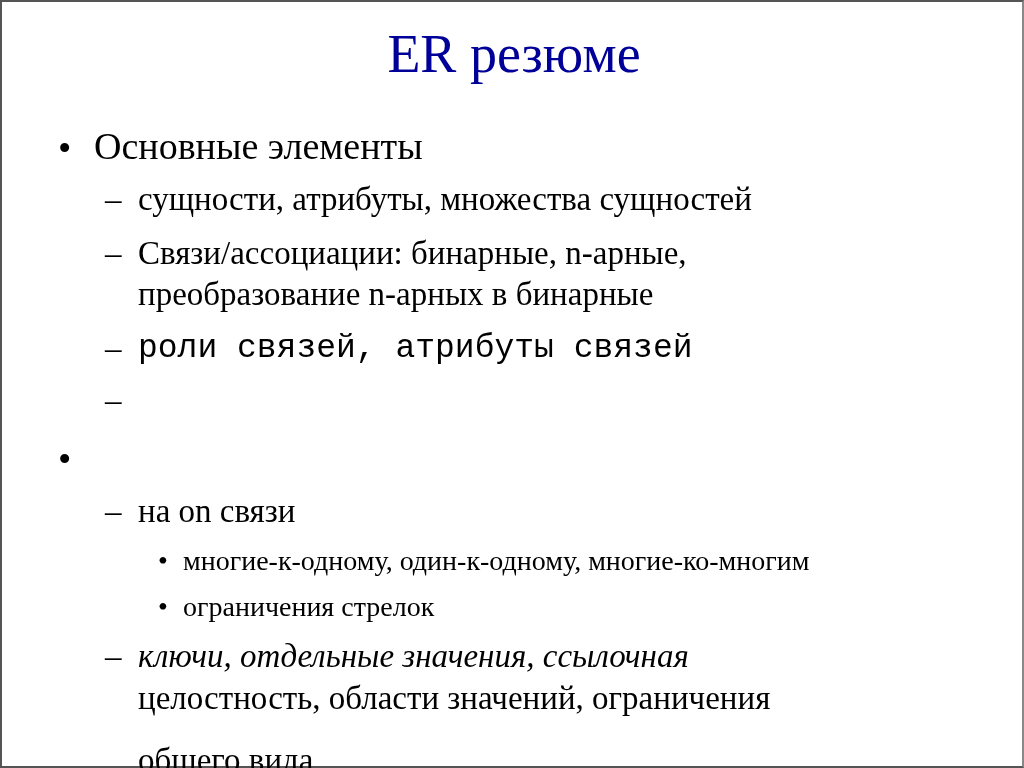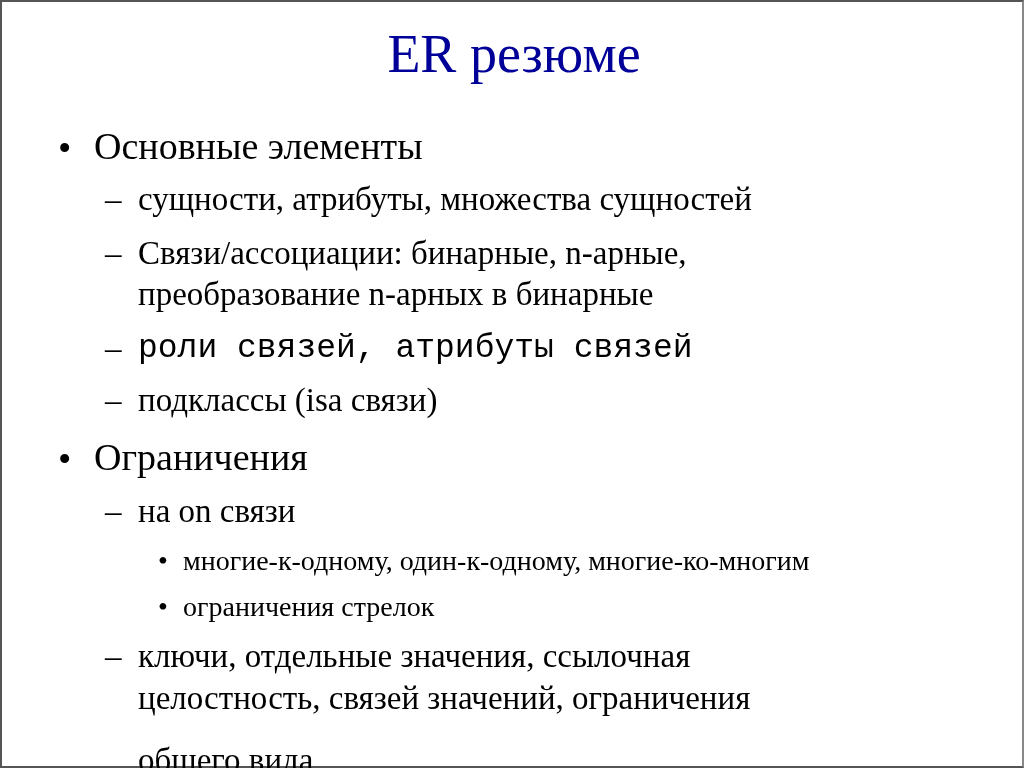--- a/index.html
+++ b/index.html
@@ -41,31 +41,29 @@
   <div class="item l2" style="left:136px; top:181px;">сущности, атрибуты, множества сущностей</div>
 
   <div class="item l2" style="left:103px; top:235px;">–</div>
   <div class="item l2" style="left:136px; top:276px;">преобразование n-арных в бинарные</div>
   <div class="item l2" style="left:136px; top:235px;">Связи/ассоциации: бинарные, n-арные,</div>
 
   <div class="item l2" style="left:103px; top:330px;">–</div>
   <div class="item l2" style="left:136px; top:330px;font-family:Liberation Mono, monospace;">роли связей, атрибуты связей</div>
 
   <div class="item l2" style="left:103px; top:382px;">–</div>
-  <div class="item l2" style="left:136px; top:382px;">подклассы (isa связи)</div>
 
   <div class="item l1" style="left:56px; top:438px;">•</div>
-  <div class="item l1" style="left:92px; top:436px;">Ограничения</div>
 
   <div class="item l2" style="left:103px; top:493px;">–</div>
   <div class="item l2" style="left:136px; top:493px;">на on связи</div>
 
   <div class="item l3" style="left:156px; top:545px;">•</div>
   <div class="item l3" style="left:181px; top:545px;">многие-к-одному, один-к-одному, многие-ко-многим</div>
 
   <div class="item l3" style="left:156px; top:591px;">•</div>
   <div class="item l3" style="left:181px; top:591px;">ограничения стрелок</div>
 
   <div class="item l2" style="left:103px; top:638px;">–</div>
-  <div class="item l2" style="left:136px; top:638px;">ключи, отдельные значения, ссылочная</div>
-  <div class="item l2" style="left:136px; top:680px;">целостность, связей значений, ограничения</div>
+  <div class="item l2" style="left:136px; top:638px;font-style:italic;">ключи, отдельные значения, ссылочная</div>
+  <div class="item l2" style="left:136px; top:680px;">целостность, области значений, ограничения</div>
   <div class="item l2" style="left:136px; top:722px;margin-top:20px;">общего вида</div>
 </div>
 
 </body></html>

